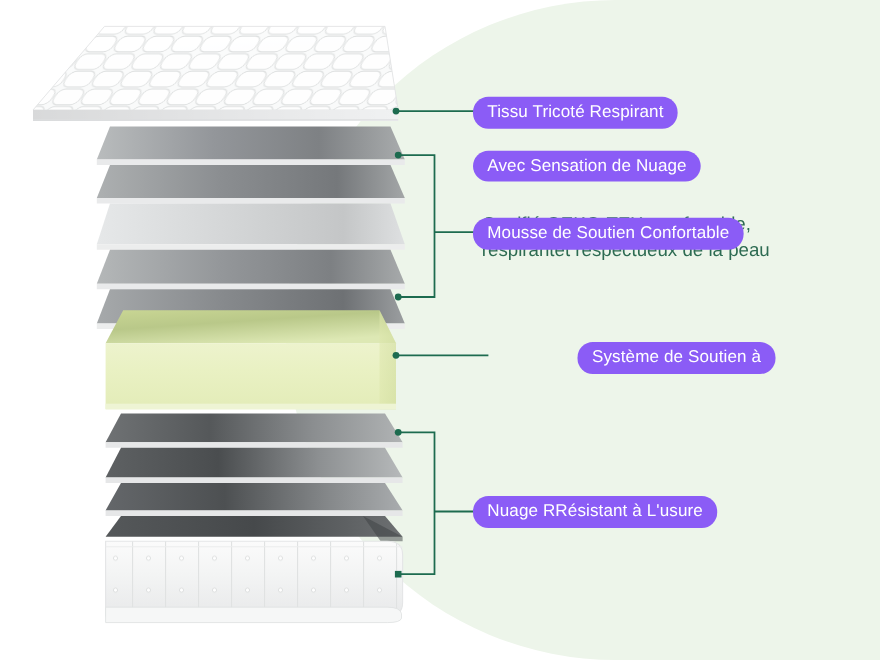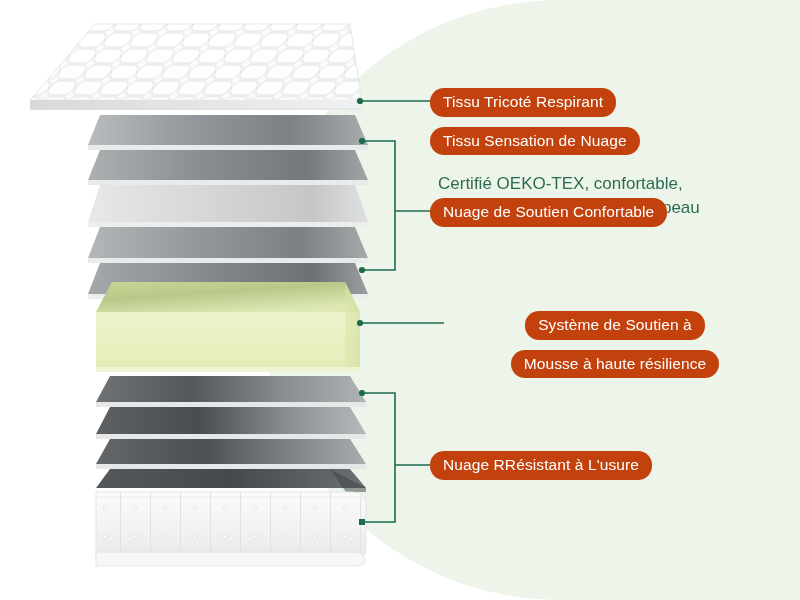--- a/index.html
+++ b/index.html
@@ -62,28 +62,28 @@
 
   .label-group { position: absolute; left: 0; width: 370px; }
 
   .g1 { top: 88px; }
   .g2 { top: 198px; }
   .g3 { top: 311px; text-align: center; }
   .g4 { top: 451px; }
 
   .pill {
     display: inline-block;
-    background: #c2410c;
+    background: #8b5cf6;
     color: #ffffff;
     font-size: 15.5px;
     line-height: 1;
     padding: 6px 13px 7px 13px;
     border-radius: 14px;
     white-space: nowrap;
-    margin-bottom: 10px;
+    margin-bottom: 20px;
     letter-spacing: 0.1px;
   }
 
   .pill-row { display: block; }
 
   .desc {
     color: #2d6b52;
     font-size: 17px;
     line-height: 1.42;
     margin-top: 7px;
@@ -290,31 +290,30 @@
       <circle cx="360" cy="323" r="3.1"></circle>
       <circle cx="362" cy="393" r="3.1"></circle>
       <rect x="359" y="519" width="6" height="6"></rect>
     </g>
   </svg>
 
   <div class="labels">
 
     <div class="label-group g1">
       <span class="pill-row"><span class="pill">Tissu Tricoté Respirant</span></span>
-      <span class="pill-row"><span class="pill">Tissu Sensation de Nuage</span></span>
+      <span class="pill-row"><span class="pill">Avec Sensation de Nuage</span></span>
       <div class="desc">Certifié OEKO-TEX, confortable, respirantet respectueux de la peau</div>
     </div>
 
     <div class="label-group g2">
-      <span class="pill-row"><span class="pill">Nuage de Soutien Confortable</span></span>
+      <span class="pill-row"><span class="pill">Mousse de Soutien Confortable</span></span>
     </div>
 
     <div class="label-group g3">
       <span class="pill-row"><span class="pill">Système de Soutien à</span></span>
-      <span class="pill-row"><span class="pill">Mousse à haute résilience</span></span>
     </div>
 
     <div class="label-group g4">
       <span class="pill-row"><span class="pill">Nuage RRésistant à L'usure</span></span>
     </div>
 
   </div>
 
 </div>
 

